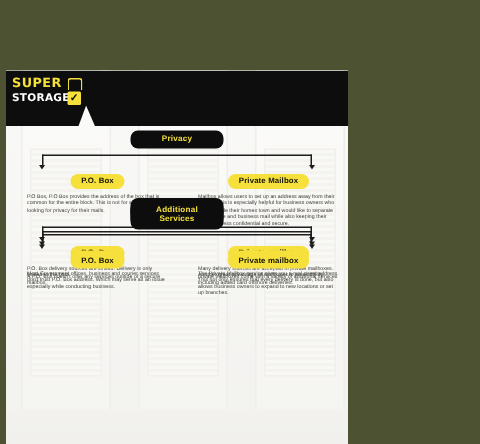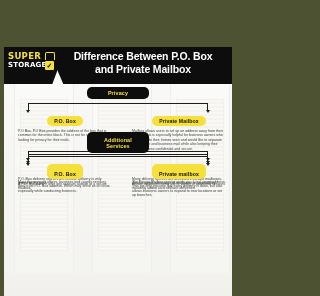--- a/index.html
+++ b/index.html
@@ -162,24 +162,20 @@
 
     <div class="logo">
       <span class="l1">SUPER</span>
       <span class="l2">STORAGE</span>
       <span class="mark">
         <span class="house"></span>
         <span class="chk">✓</span>
       </span>
     </div>
 
-    <div class="title">
-      <span>Difference Between P.O. Box</span><br>
-      <span>and Private Mailbox</span>
-    </div>
 
     <div class="sections">
 
       <div class="section">
         <div class="pill-center" style="top:3px;">
           <span>Privacy</span>
         </div>
         <div class="connector" style="top:19px;">
           <div class="hbar"></div>
           <div class="drop l"></div>

